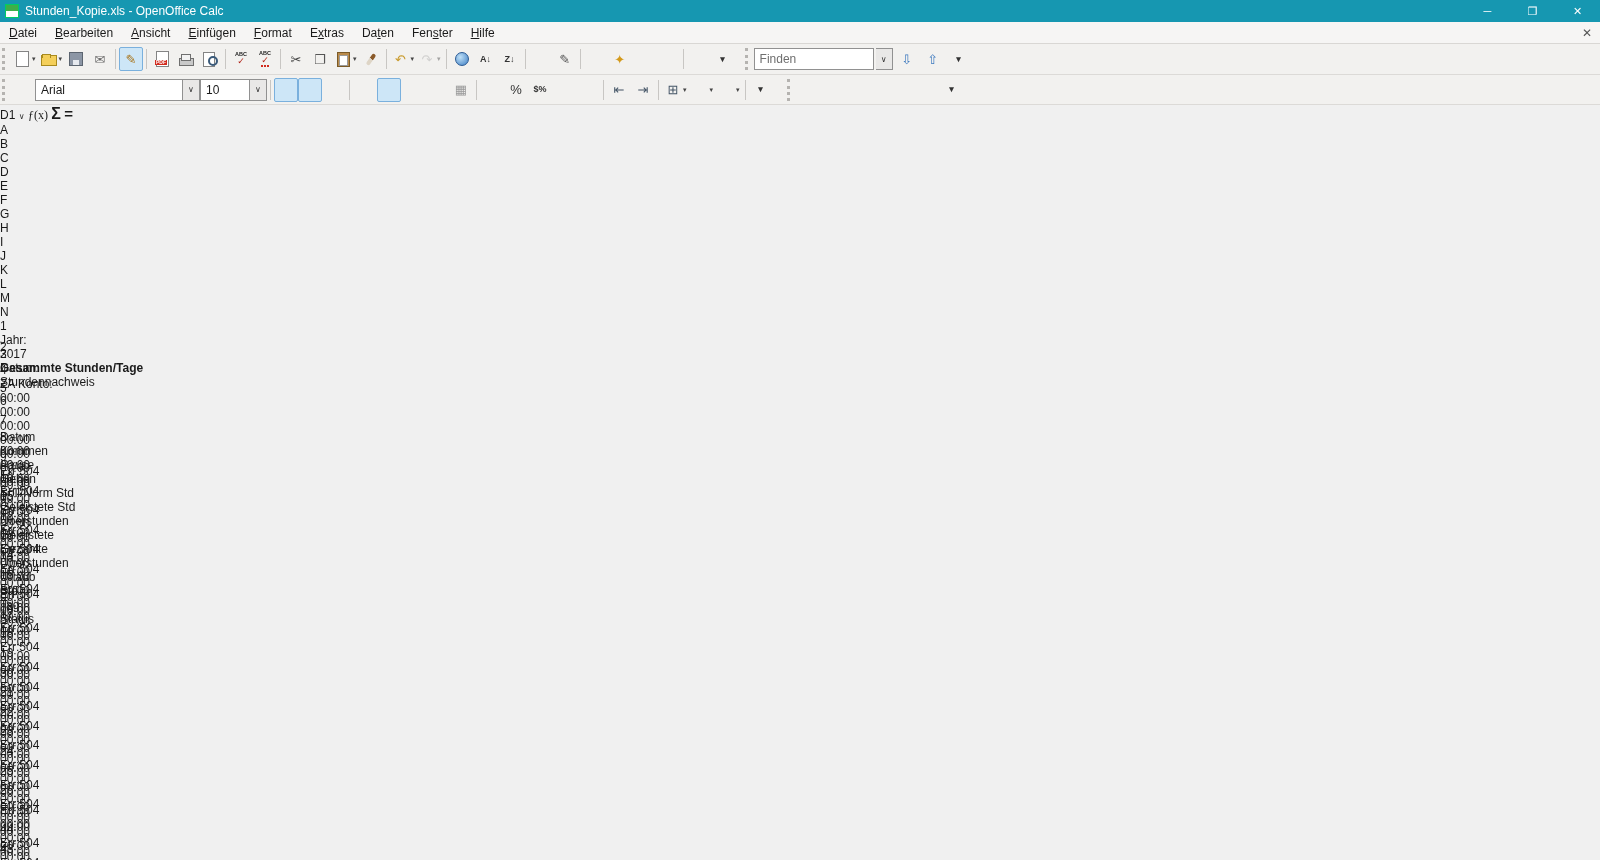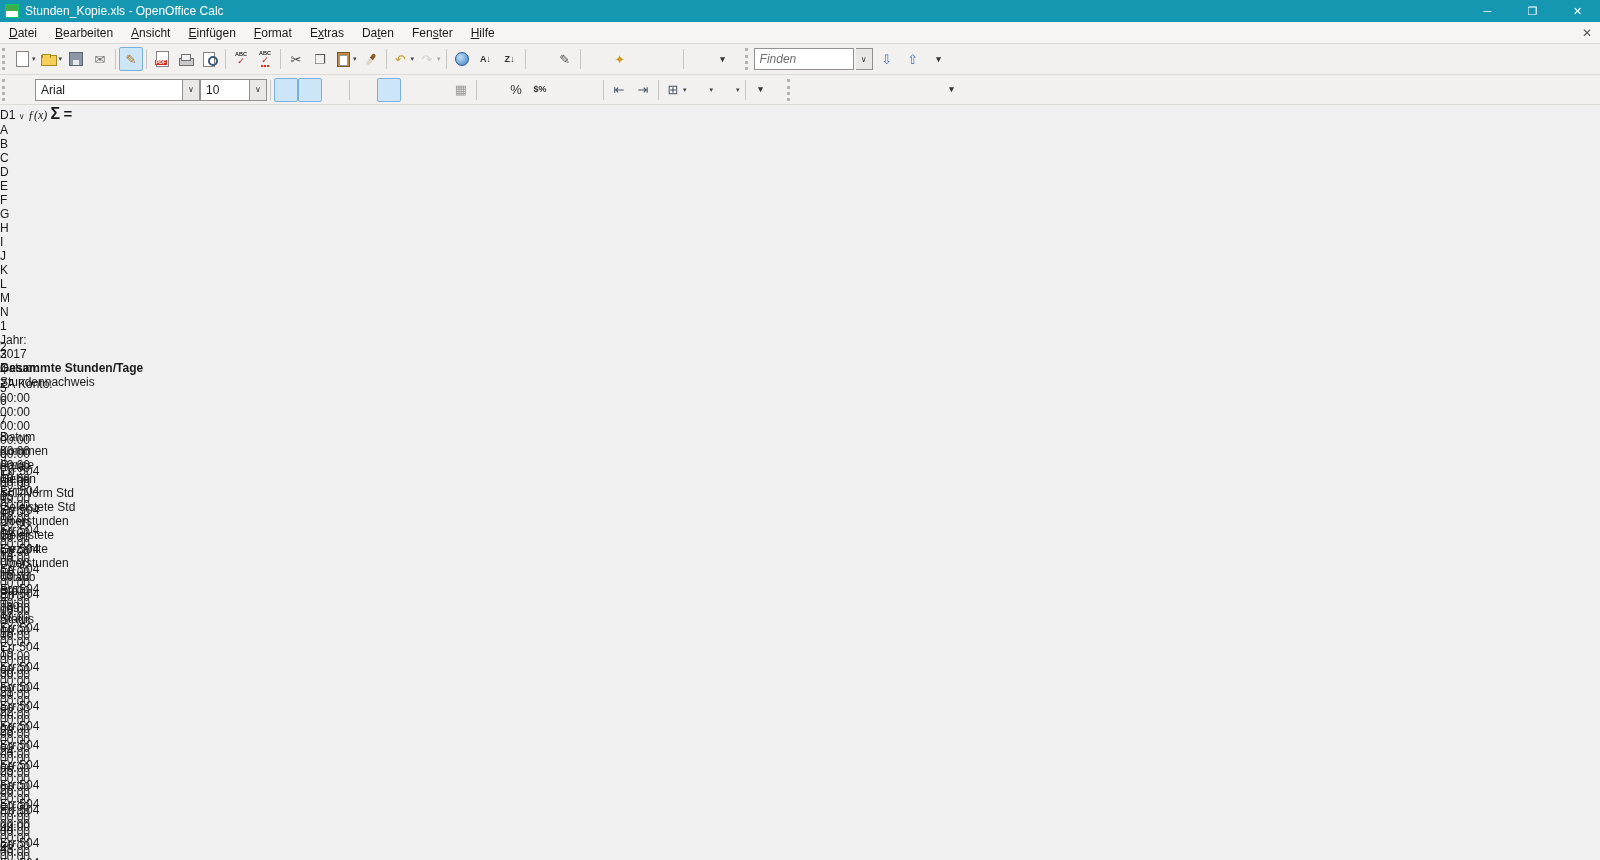--- a/index.html
+++ b/index.html
@@ -248,21 +248,21 @@
       <span class="tsep"></span>
       <span class="tbtn">
         <span class="ic s-help"></span>
       </span>
       <span class="tbtn">
         <span class="ic sm">▾</span>
       </span>
     </span>
   <span class="grip" style="margin-left:10px"></span>
   <span id="findmount" style="display:flex;align-items:center;gap:2px">
-      <span class="combo muted" style="width: 100px; font-style: italic;">Finden</span>
+      <span class="combo muted" style="width: 120px;">Finden</span>
       <span class="dbtn">∨</span>
       <span class="tbtn">
         <span class="ic" style="color: rgb(60, 120, 190);">⇩</span>
       </span>
       <span class="tbtn">
         <span class="ic" style="color: rgb(60, 120, 190);">⇧</span>
       </span>
       <span class="tbtn">
         <span class="ic sm">▾</span>
       </span>
@@ -373,21 +373,21 @@
 </div>
 
 <div class="work">
   <div class="docpane">
 
     <div class="fbar">
       <span class="namebox">
         <span>D1</span>
         <span style="margin-left:auto;font-size:8px;color:#333">∨</span>
       </span>
-      <span class="fbtn" style="font-style:italic;font-family:'Liberation Serif',serif">ƒ(x)</span>
+      <span class="fbtn" style="font-family:'Liberation Serif',serif">ƒ(x)</span>
       <span class="fbtn" style="font-size:16px;font-weight:700">Σ</span>
       <span class="fbtn" style="font-size:15px;font-weight:700">=</span>
       <span class="finput"></span>
     </div>
 
     <div class="gridwrap">
       <div id="viewport">
           <div class="r hdr">
             <div class="hcell" style="width: 36px;"></div>
             <div class="hcell" style="width: 68px;">A</div>

